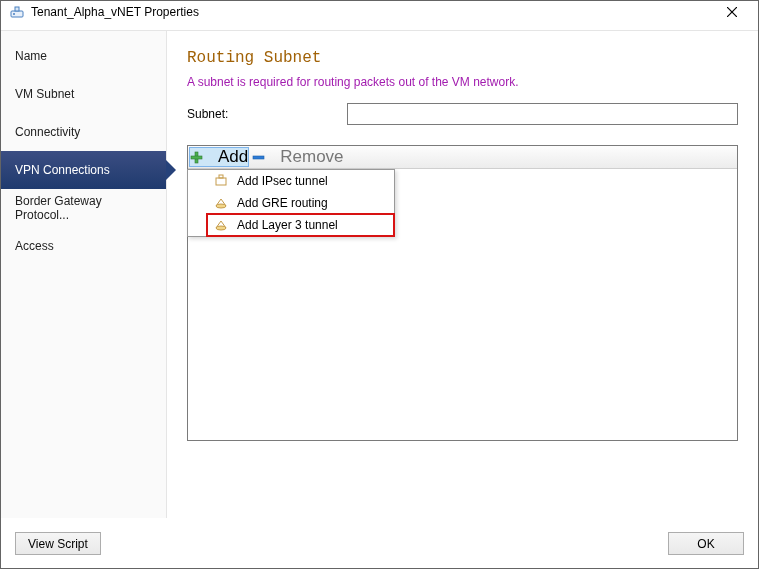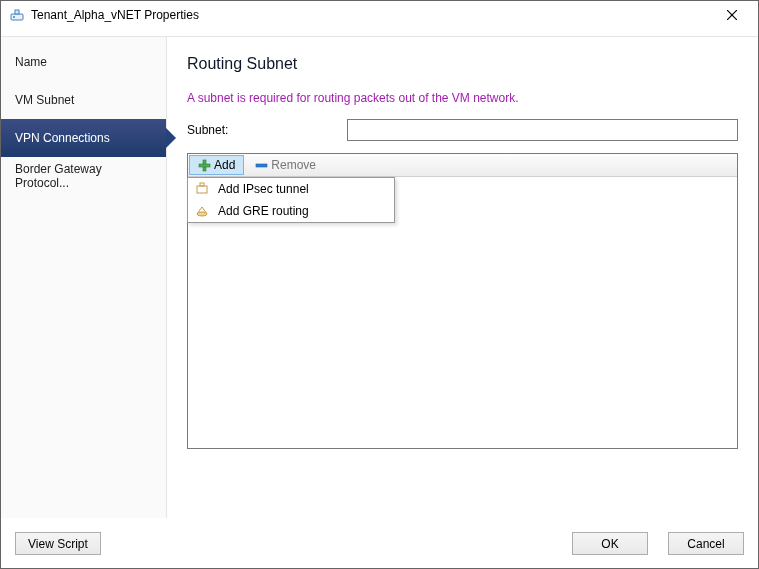--- a/index.html
+++ b/index.html
@@ -12,21 +12,21 @@
   }
   .window {
     width: 759px;
     height: 569px;
     border: 1px solid #646464;
     display: flex;
     flex-direction: column;
     background: #fff;
   }
   .titlebar {
-    height: 36px;
+    height: 30px;
     display: flex;
     align-items: center;
     padding: 0 6px 7px 8px;
     border-bottom: 1px solid #e5e5e5;
   }
   .titlebar .title-icon {
     width: 16px; height: 16px;
     margin-right: 6px;
     display: inline-flex; align-items: center; justify-content: center;
   }
@@ -74,32 +74,33 @@
     border-left: 10px solid #26427a;
   }
   .main {
     flex: 1;
     padding: 18px 20px 10px 20px;
     display: flex;
     flex-direction: column;
     min-width: 0;
   }
   .heading {
-    color: #0f172a;
+    color: #a16207;
     font-size: 16px;
-    margin-bottom: 18px;
+    margin-bottom: 8px;
+    font-family: Liberation Mono, monospace;
   }
   .desc {
     margin-bottom: 14px;
     color: #a21caf;
   }
   .row {
     display: flex;
     align-items: center;
-    margin-bottom: 12px;
+    margin-bottom: 20px;
   }
   .row-label {
     width: 160px;
   }
   .text-input {
     flex: 1;
     height: 22px;
     border: 1px solid #7a7a7a;
     padding: 2px 4px;
     font-family: inherit;
@@ -118,44 +119,45 @@
   .toolbar {
     height: 23px;
     border-bottom: 1px solid #cfcfcf;
     background: linear-gradient(#fdfdfd, #ececec);
     display: flex;
     align-items: stretch;
   }
   .tool-btn {
     display: flex;
     align-items: center;
-    padding: 0 8px;
-    gap: 3px;
+    padding: 0 0;
+    gap: 15px;
     border: 1px solid transparent;
     margin: 1px;
-    font-size: 12px;
+    font-size: 17px;
   }
   .tool-btn.add-hl {
     border-color: #7eb4ea;
     background: #cde6f7;
   }
   .tool-btn.disabled { color: #777; }
   .icon-plus svg, .icon-minus svg { display: block; }
   .list-area {
     flex: 1;
     position: relative;
   }
   .dropdown {
     position: absolute;
     left: -1px;
     top: 0;
     width: 208px;
     background: #fff;
     border: 1px solid #999;
     box-shadow: 2px 2px 4px rgba(0,0,0,0.15);
+    padding-left: 19px;
   }
   .dd-item {
     height: 22px;
     display: flex;
     align-items: center;
     padding: 0 6px;
     gap: 8px;
     position: relative;
   }
   .dd-item.hl {
@@ -211,25 +213,31 @@
   </div>
 
   <div class="body">
     <div class="sidebar">
       <div class="side-item">
           <span>Name</span>
         </div>
       <div class="side-item">
           <span>VM Subnet</span>
         </div>
+      <div class="side-item">
+          <span>Connectivity</span>
+        </div>
       <div class="side-item selected">
           <span>VPN Connections</span>
         </div>
       <div class="side-item">
           <span>Border Gateway Protocol...</span>
+        </div>
+      <div class="side-item">
+          <span>Access</span>
         </div>
     </div>
 
     <div class="main">
       <div class="heading">Routing Subnet</div>
       <div class="desc">A subnet is required for routing packets out of the VM network.</div>
 
       <div class="row">
         <div class="row-label">Subnet:</div>
         <input class="text-input" type="text" value="" style="">
@@ -269,25 +277,33 @@
             </div>
             <div class="dd-item">
               <span class="dd-icon">
                 <svg width="14" height="14" viewBox="0 0 14 14">
                     <ellipse cx="7" cy="10" rx="5" ry="2" fill="#f2d68a" stroke="#c59c4c"></ellipse>
                     <path d="M2 10 L7 3 L12 10" fill="none" stroke="#c59c4c"></path>
                   </svg>
               </span>
               <span>Add GRE routing</span>
             </div>
+            <div class="dd-item hl">
+              <span class="dd-icon">
+                <svg width="14" height="14" viewBox="0 0 14 14">
+                    <ellipse cx="7" cy="10" rx="5" ry="2" fill="#f2d68a" stroke="#c59c4c"></ellipse>
+                    <path d="M2 10 L7 3 L12 10" fill="none" stroke="#c59c4c"></path>
+                  </svg>
+              </span>
+              <span>Add Layer 3 tunnel</span>
+            </div>
           </div>
         </div>
       </div>
     </div>
   </div>
 
   <div class="footer">
     <button class="btn">View Script</button>
     <div class="spacer"></div>
     <button class="btn">OK</button>
-    <button class="btn">Cancel</button>
   </div>
 </div>
 
 </body></html>

